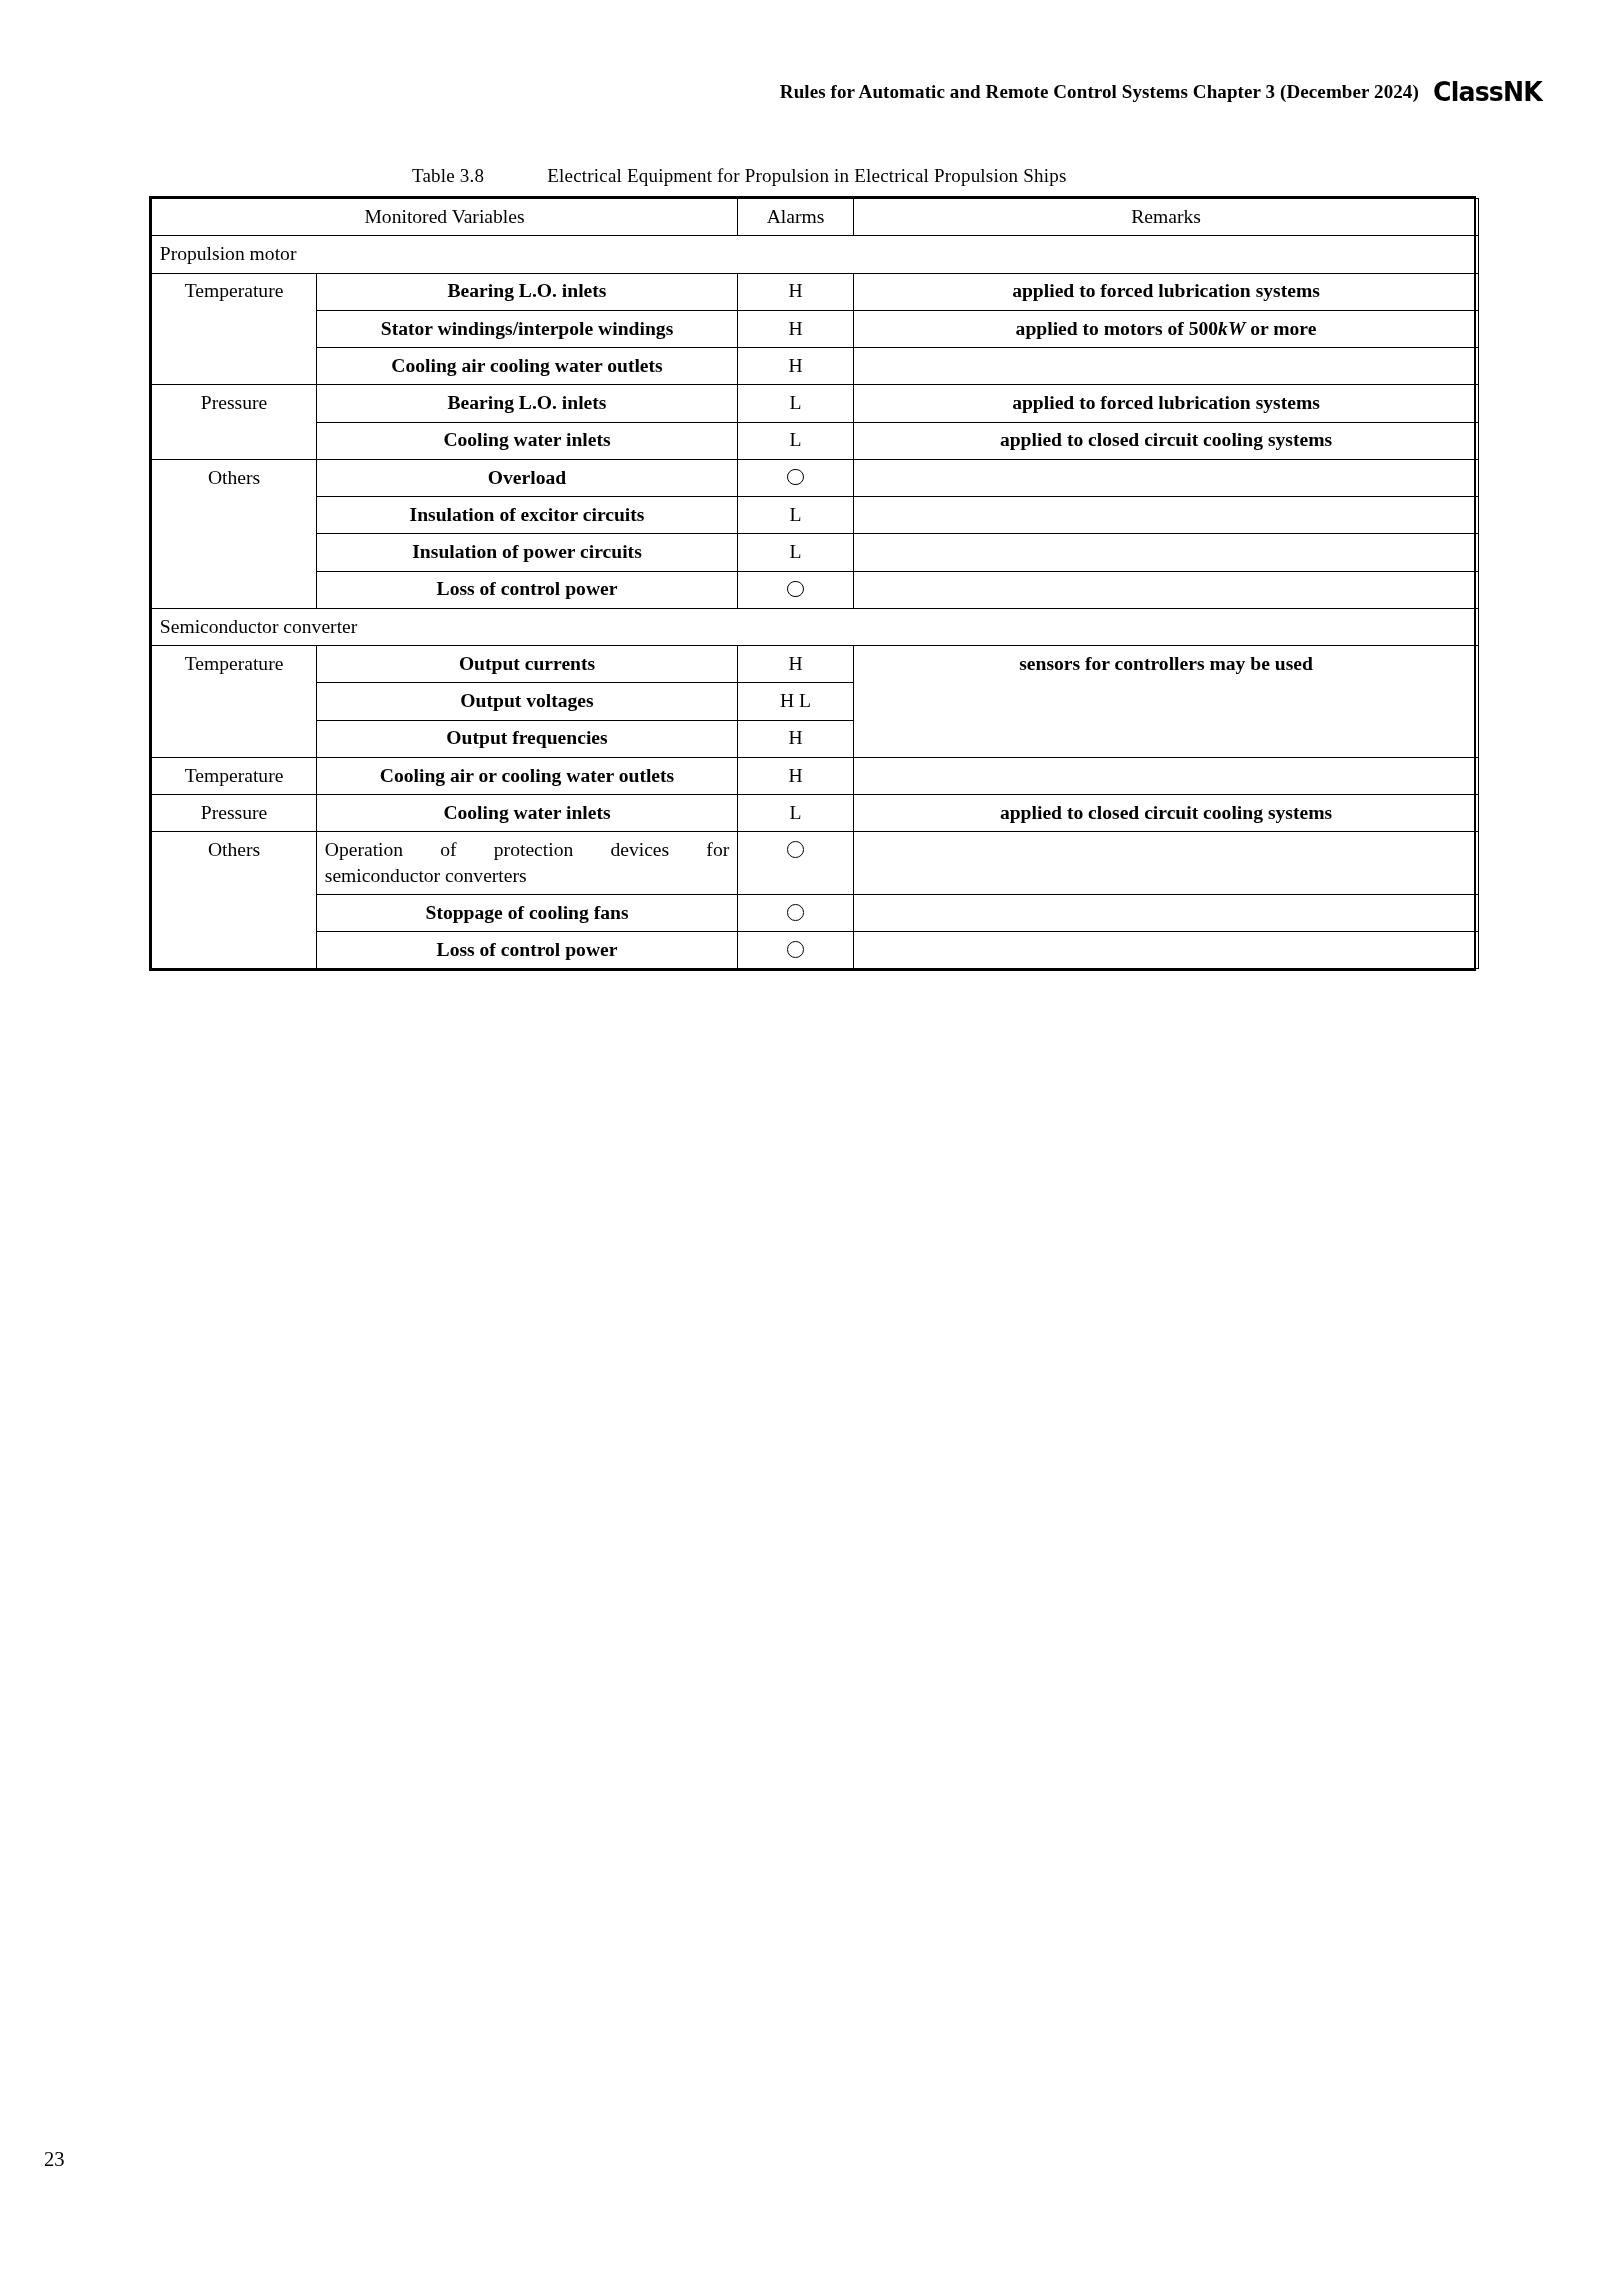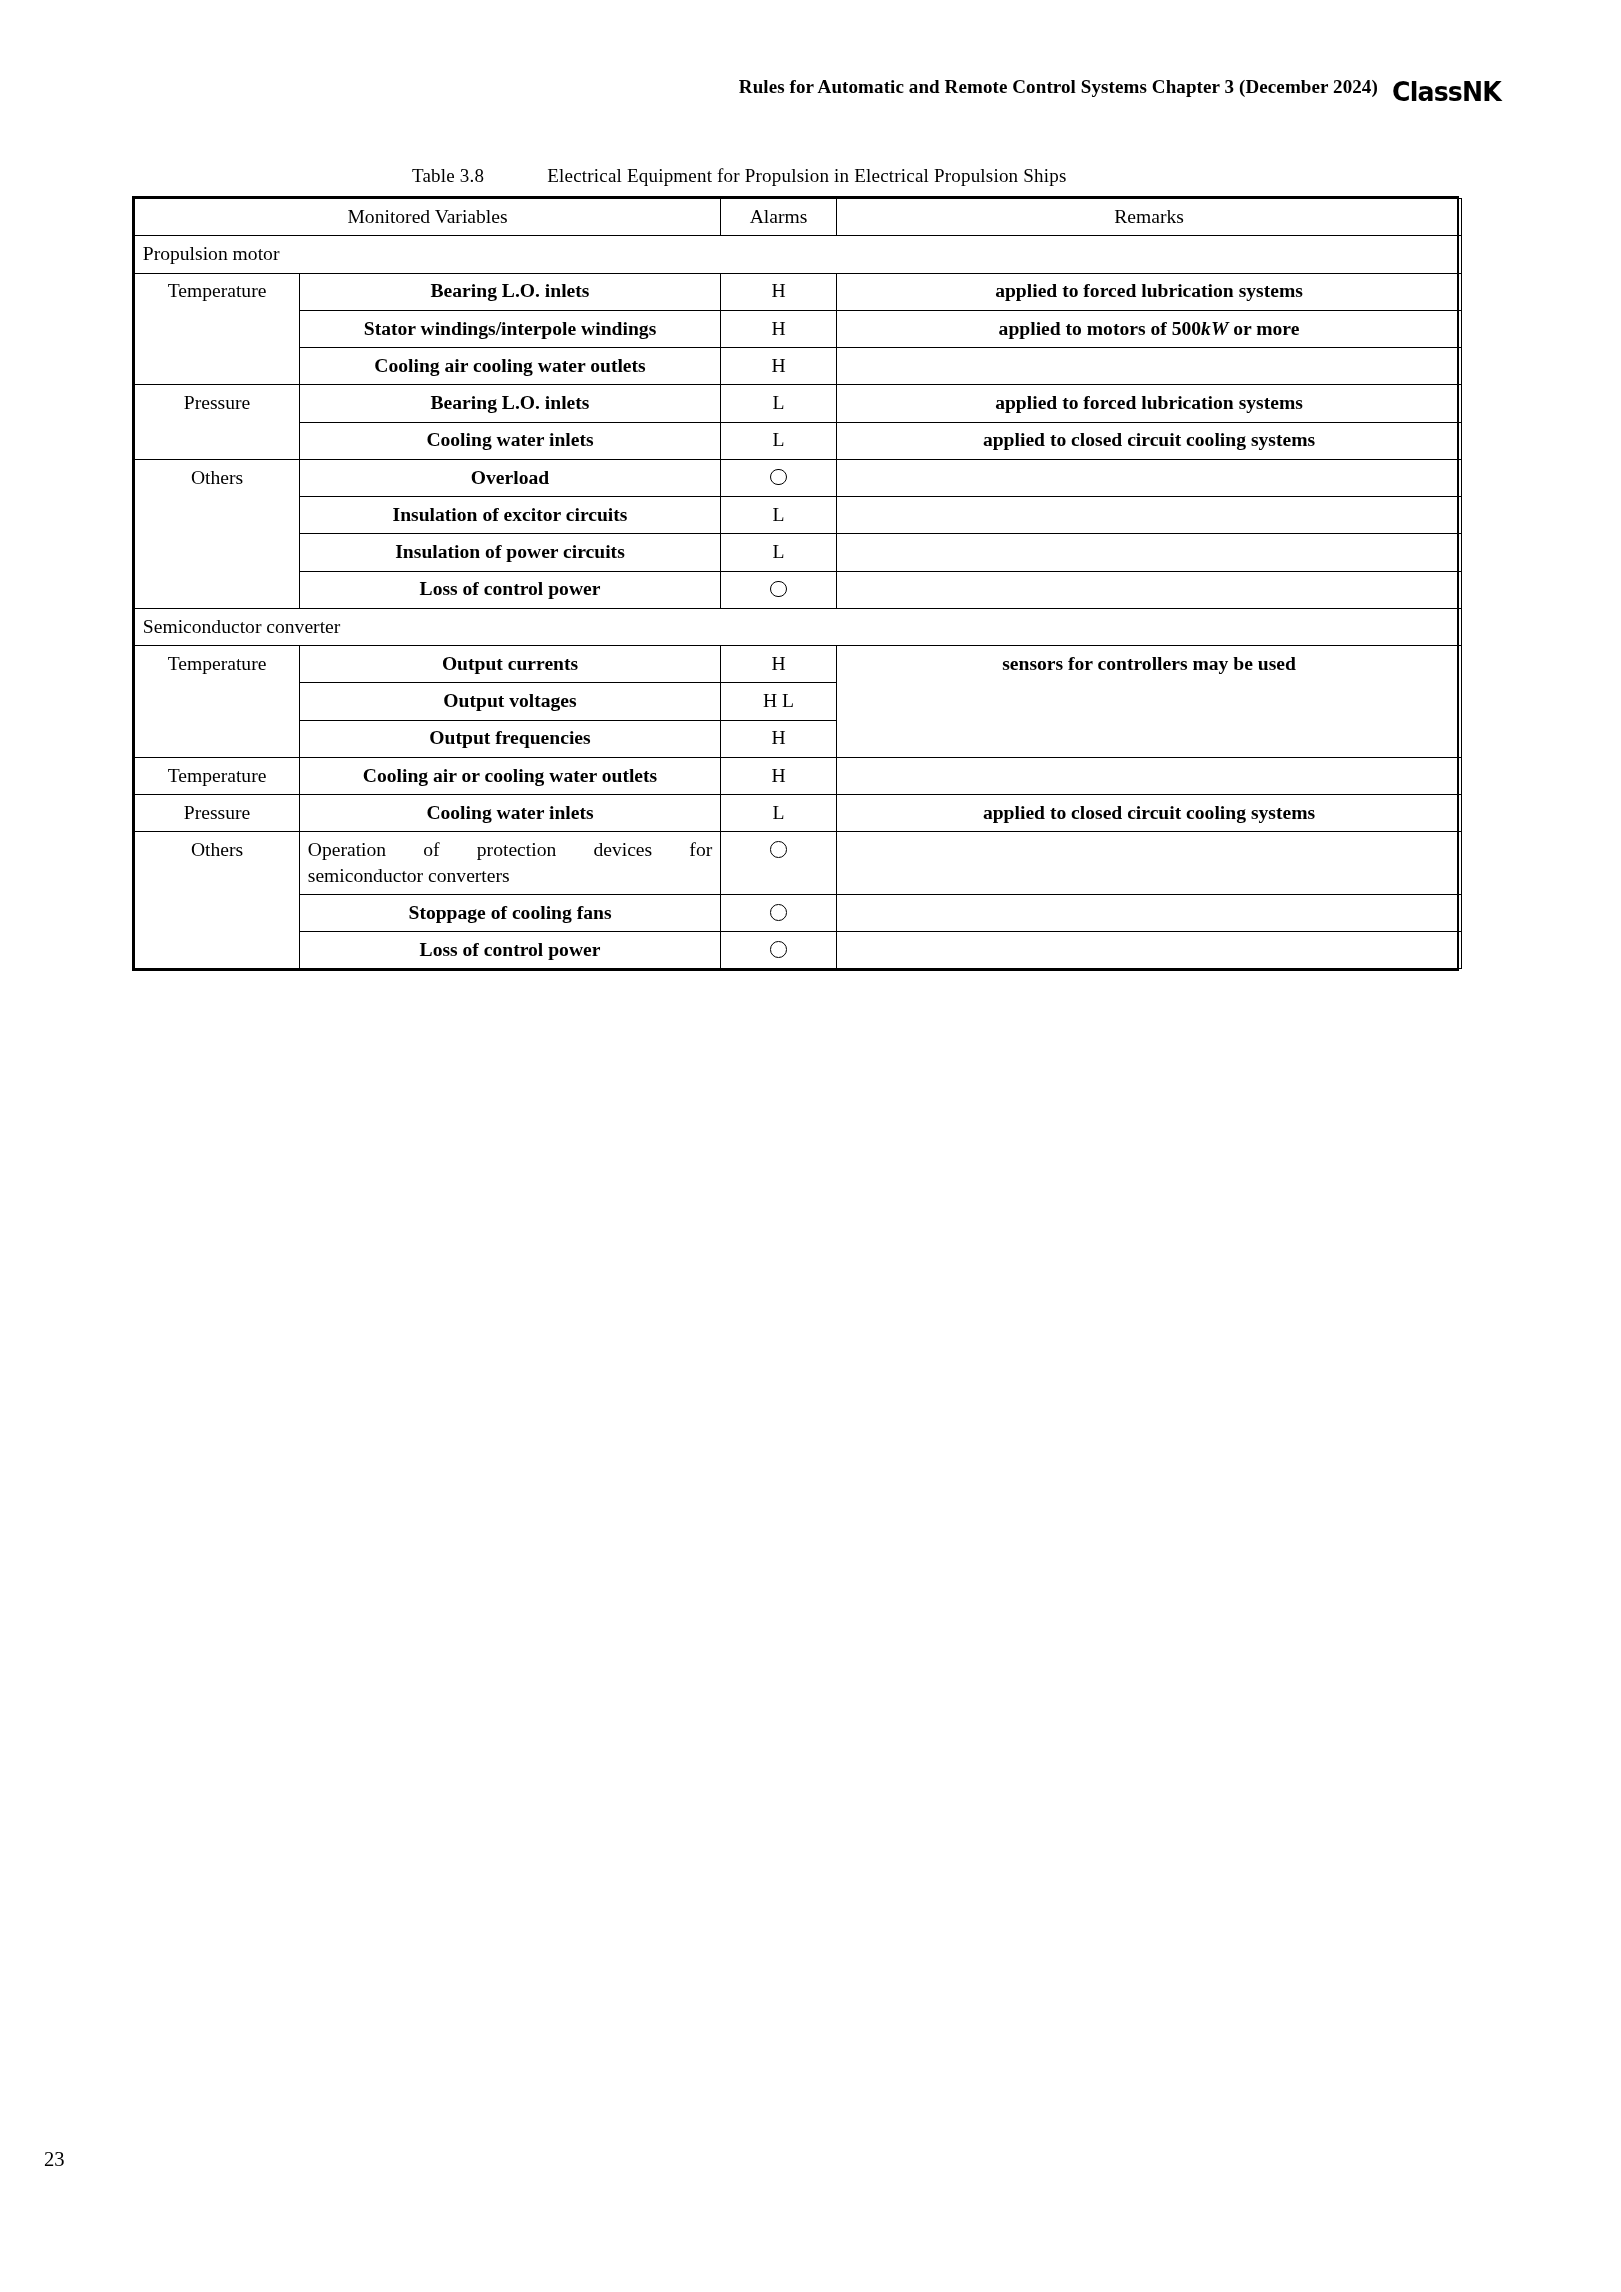--- a/index.html
+++ b/index.html
@@ -22,22 +22,22 @@
   }
 
   
   .header {
     position: absolute;
     top: 76px;
     left: 0;
     width: 1621px;
     display: flex;
     justify-content: flex-end;
-    align-items: flex-start;
-    padding-right: 111px;
+    align-items: center;
+    padding-right: 70px;
     box-sizing: border-box;
   }
   .header-title {
     font-family: "Liberation Serif", serif;
     font-weight: bold;
     font-size: 19px;
     letter-spacing: 0.1px;
     white-space: nowrap;
   }
   .header-logo {
@@ -61,21 +61,21 @@
     letter-spacing: 0.2px;
   }
   .caption .cap-num {
     margin-right: 63px;
   }
 
   
   .table-wrap {
     position: absolute;
     top: 196px;
-    left: 132px;
+    left: 149px;
     width: 1327px;
     border: 2.9px solid #000;
     box-sizing: border-box;
   }
   table.t {
     border-collapse: collapse;
     width: 100%;
     table-layout: fixed;
     font-size: 19.6px;
   }

